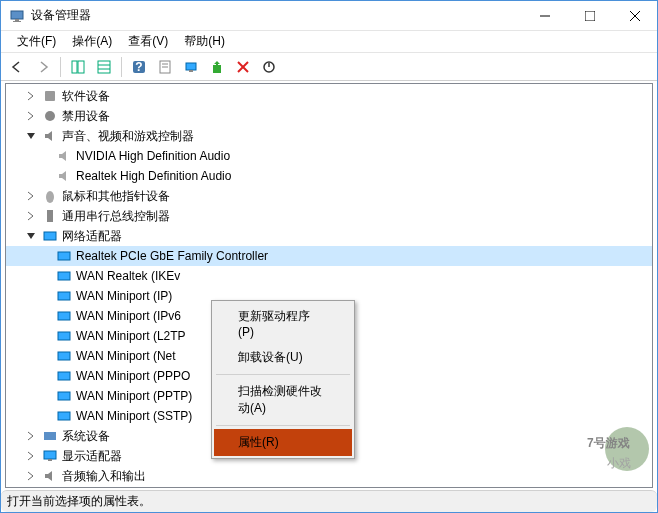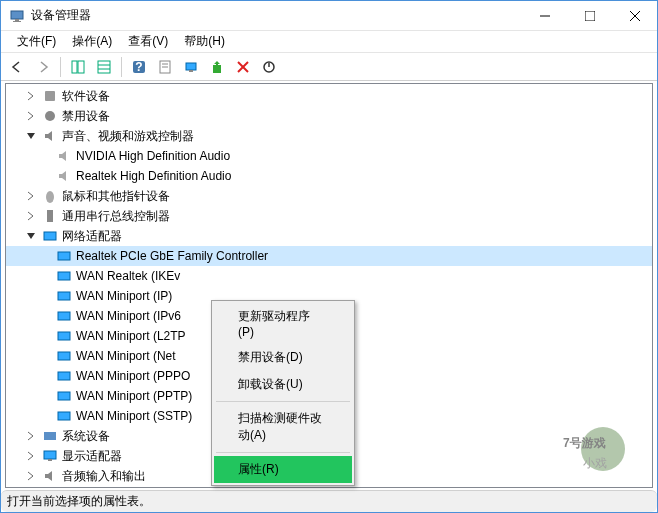--- a/index.html
+++ b/index.html
@@ -22,26 +22,26 @@
 .tree { padding: 2px 0; }
 .tree-row { display: flex; align-items: center; height: 20px; white-space: nowrap; cursor: pointer; padding-left: 4px; }
 .tree-row.selected { background: #cce8ff; }
 .expander { width: 14px; height: 14px; display: inline-flex; align-items: center; justify-content: center; cursor: pointer; flex-shrink: 0; }
 .spacer { display: inline-block; width: 14px; flex-shrink: 0; }
 .node-icon { width: 16px; height: 16px; margin: 0 4px; flex-shrink: 0; display: inline-flex; align-items: center; justify-content: center; }
 .node-label { font-size: 12px; }
 
 .context-menu { position: absolute; background: #f0f0f0; border: 1px solid #a0a0a0; box-shadow: 2px 2px 4px rgba(0,0,0,0.3); z-index: 100; padding: 2px; }
 .ctx-item { padding: 5px 30px 5px 24px; cursor: pointer; font-size: 12px; }
-.ctx-item.highlighted { background: #22c55e; }
+.ctx-item.highlighted { background: #c2410c; }
 .ctx-sep { height: 1px; background: #d0d0d0; margin: 3px 2px; }
 
 .statusbar { position: absolute; bottom: 0; left: 0; right: 0; height: 22px; background: #f0f0f0; border-top: 1px solid #d0d0d0; padding: 2px 6px; font-size: 12px; display: flex; align-items: center; border-radius: 6px; }
 
-.watermark { position: absolute; right: 24px; bottom: 30px; opacity: 0.6; pointer-events: none; }
+.watermark { position: absolute; right: 0; bottom: 30px; opacity: 0.6; pointer-events: none; }
 
 ::-webkit-scrollbar { width: 17px; }
 ::-webkit-scrollbar-track { background: #f0f0f0; }
 ::-webkit-scrollbar-thumb { background: #c0c0c0; }
 ::-webkit-scrollbar-button { background: #f0f0f0; height: 17px; }
 </style>
 </head>
 <body>
 
 <div class="titlebar">
@@ -393,21 +393,20 @@
             <path d="M3 6 L6 6 L10 3 L10 13 L6 10 L3 10 Z" fill="#888"></path>
           </svg>
         </span>
       <span class="node-label">音频输入和输出</span>
     </div>
   </div>
 </div>
 
 <div class="context-menu" style="left:210px; top:257px; width:144px;margin-top:42px;">
   <div class="ctx-item">更新驱动程序(P)</div>
-  <div class="ctx-item">禁用设备(D)</div>
   <div class="ctx-item">卸载设备(U)</div>
   <div class="ctx-sep"></div>
   <div class="ctx-item">扫描检测硬件改动(A)</div>
   <div class="ctx-sep"></div>
   <div class="ctx-item highlighted">属性(R)</div>
 </div>
 
 <div class="statusbar">
   <span>打开当前选择项的属性表。</span>
 </div>

